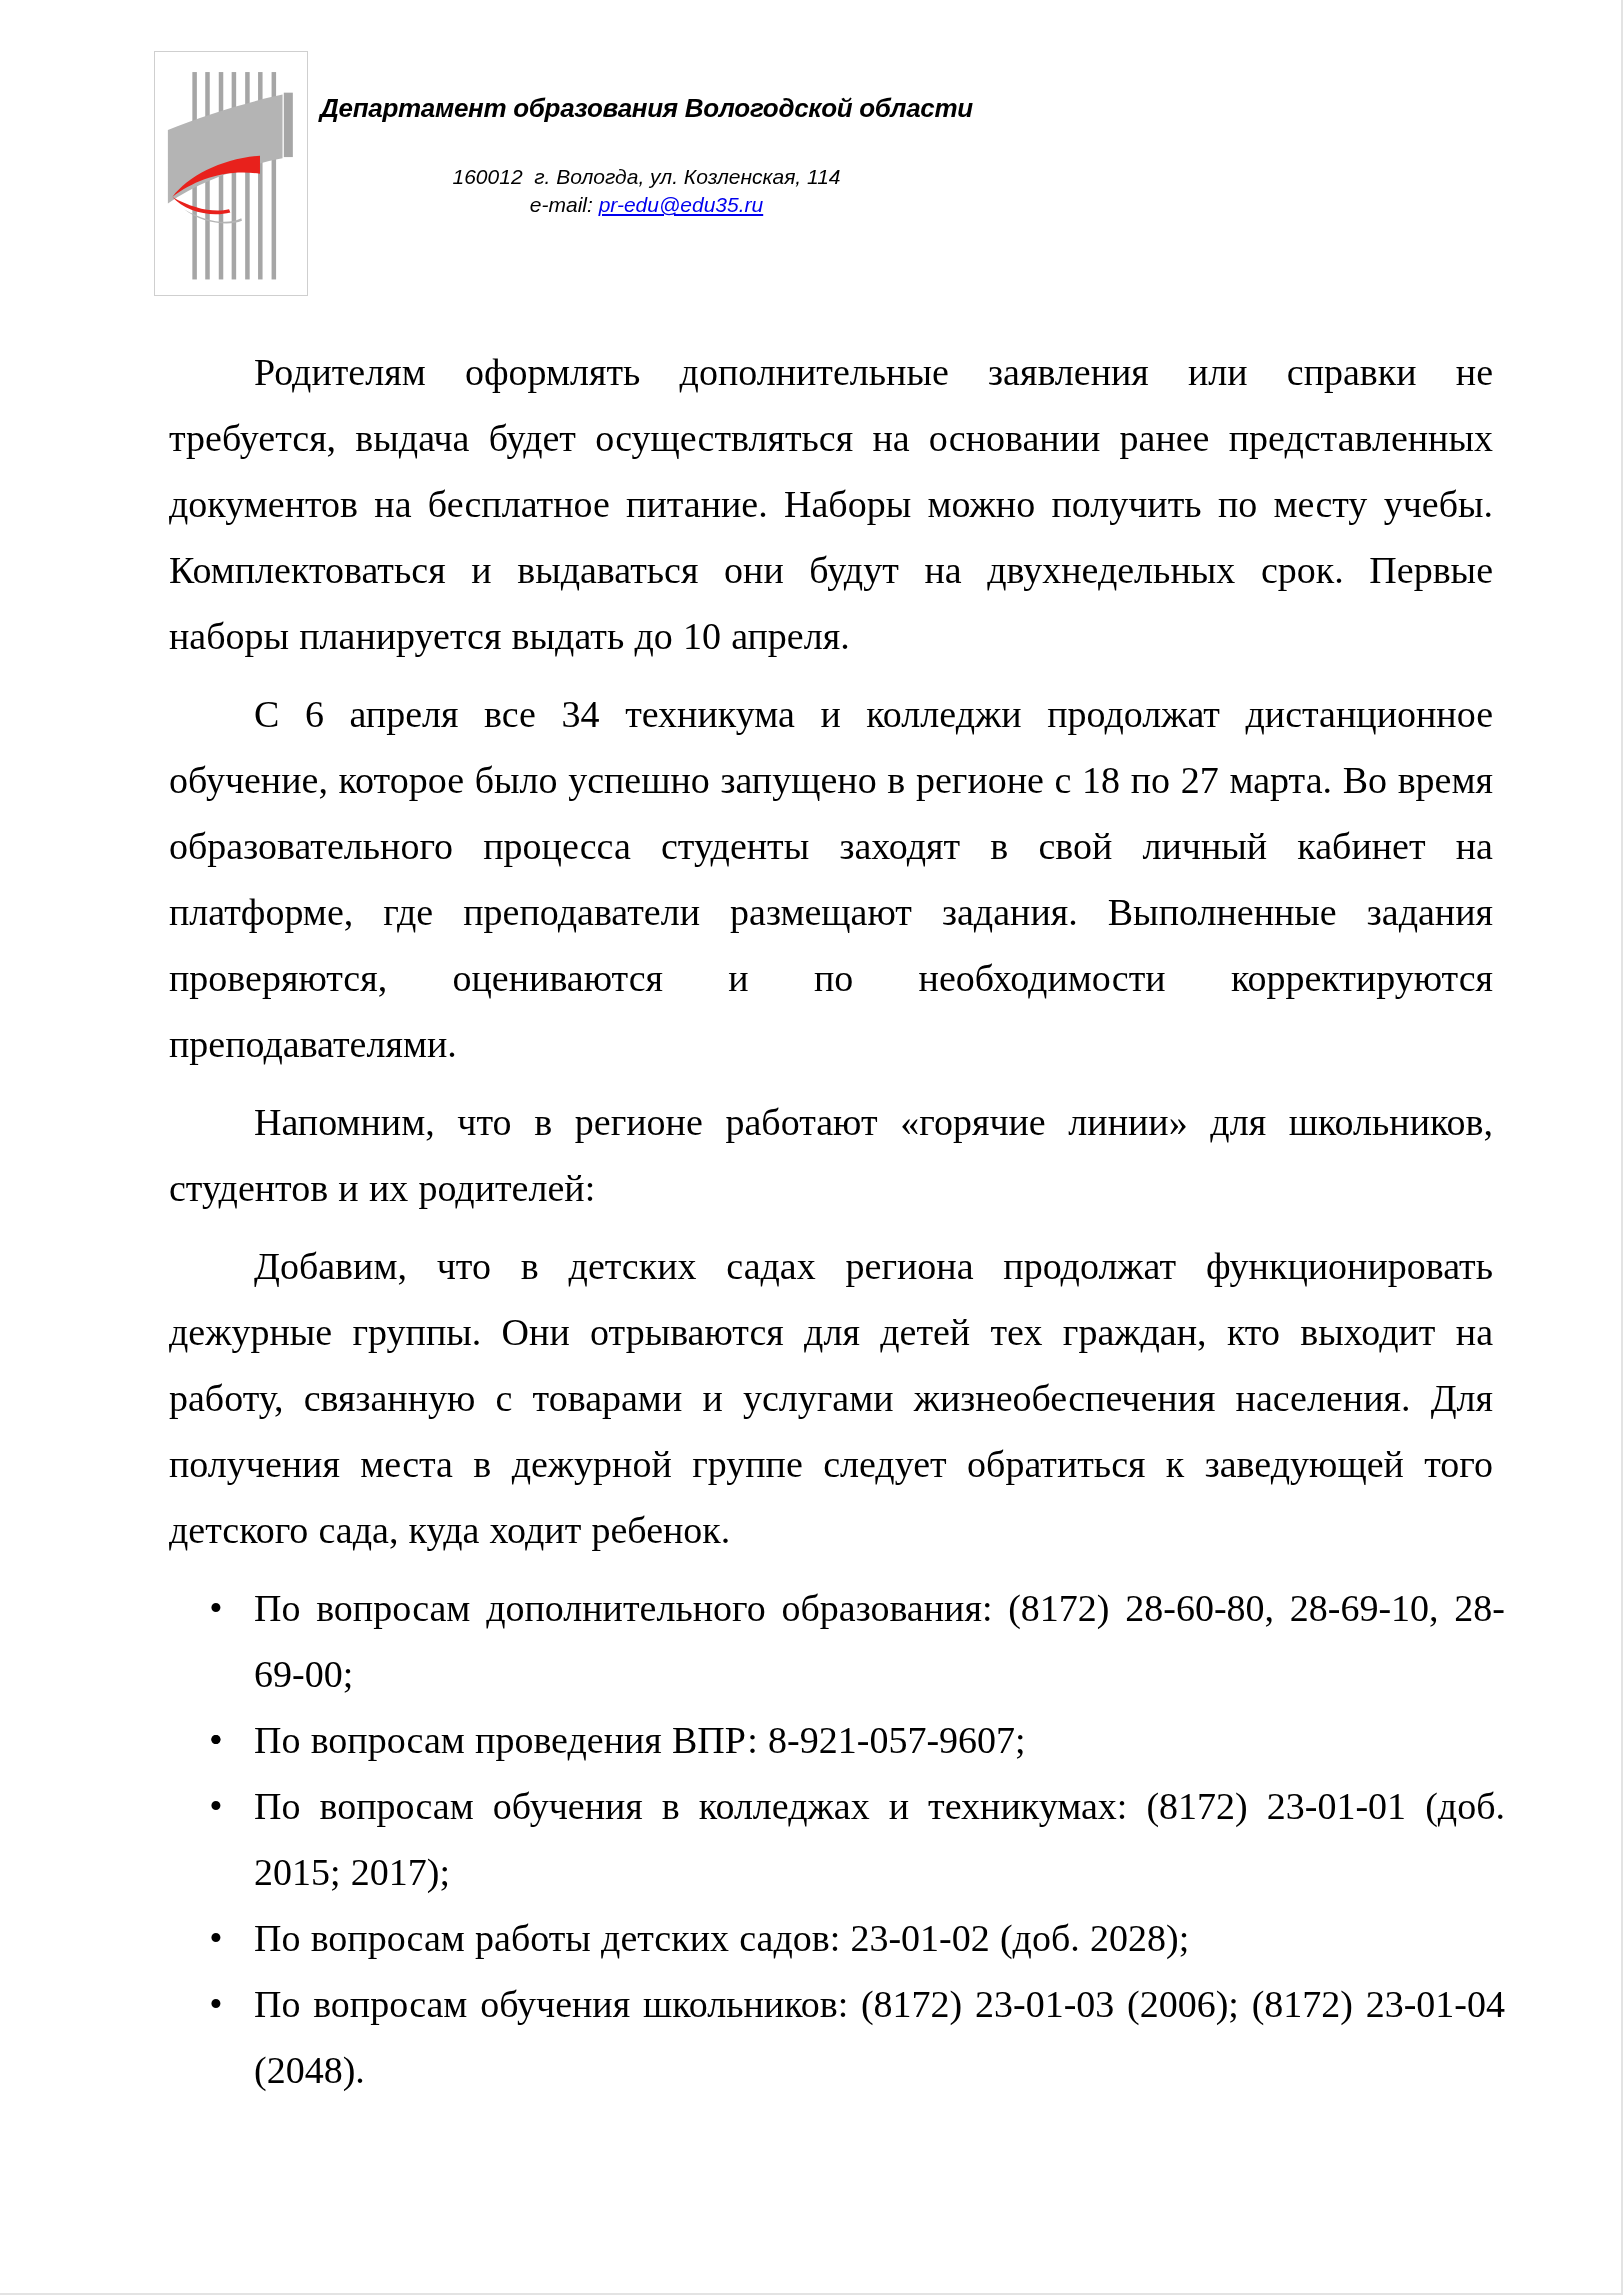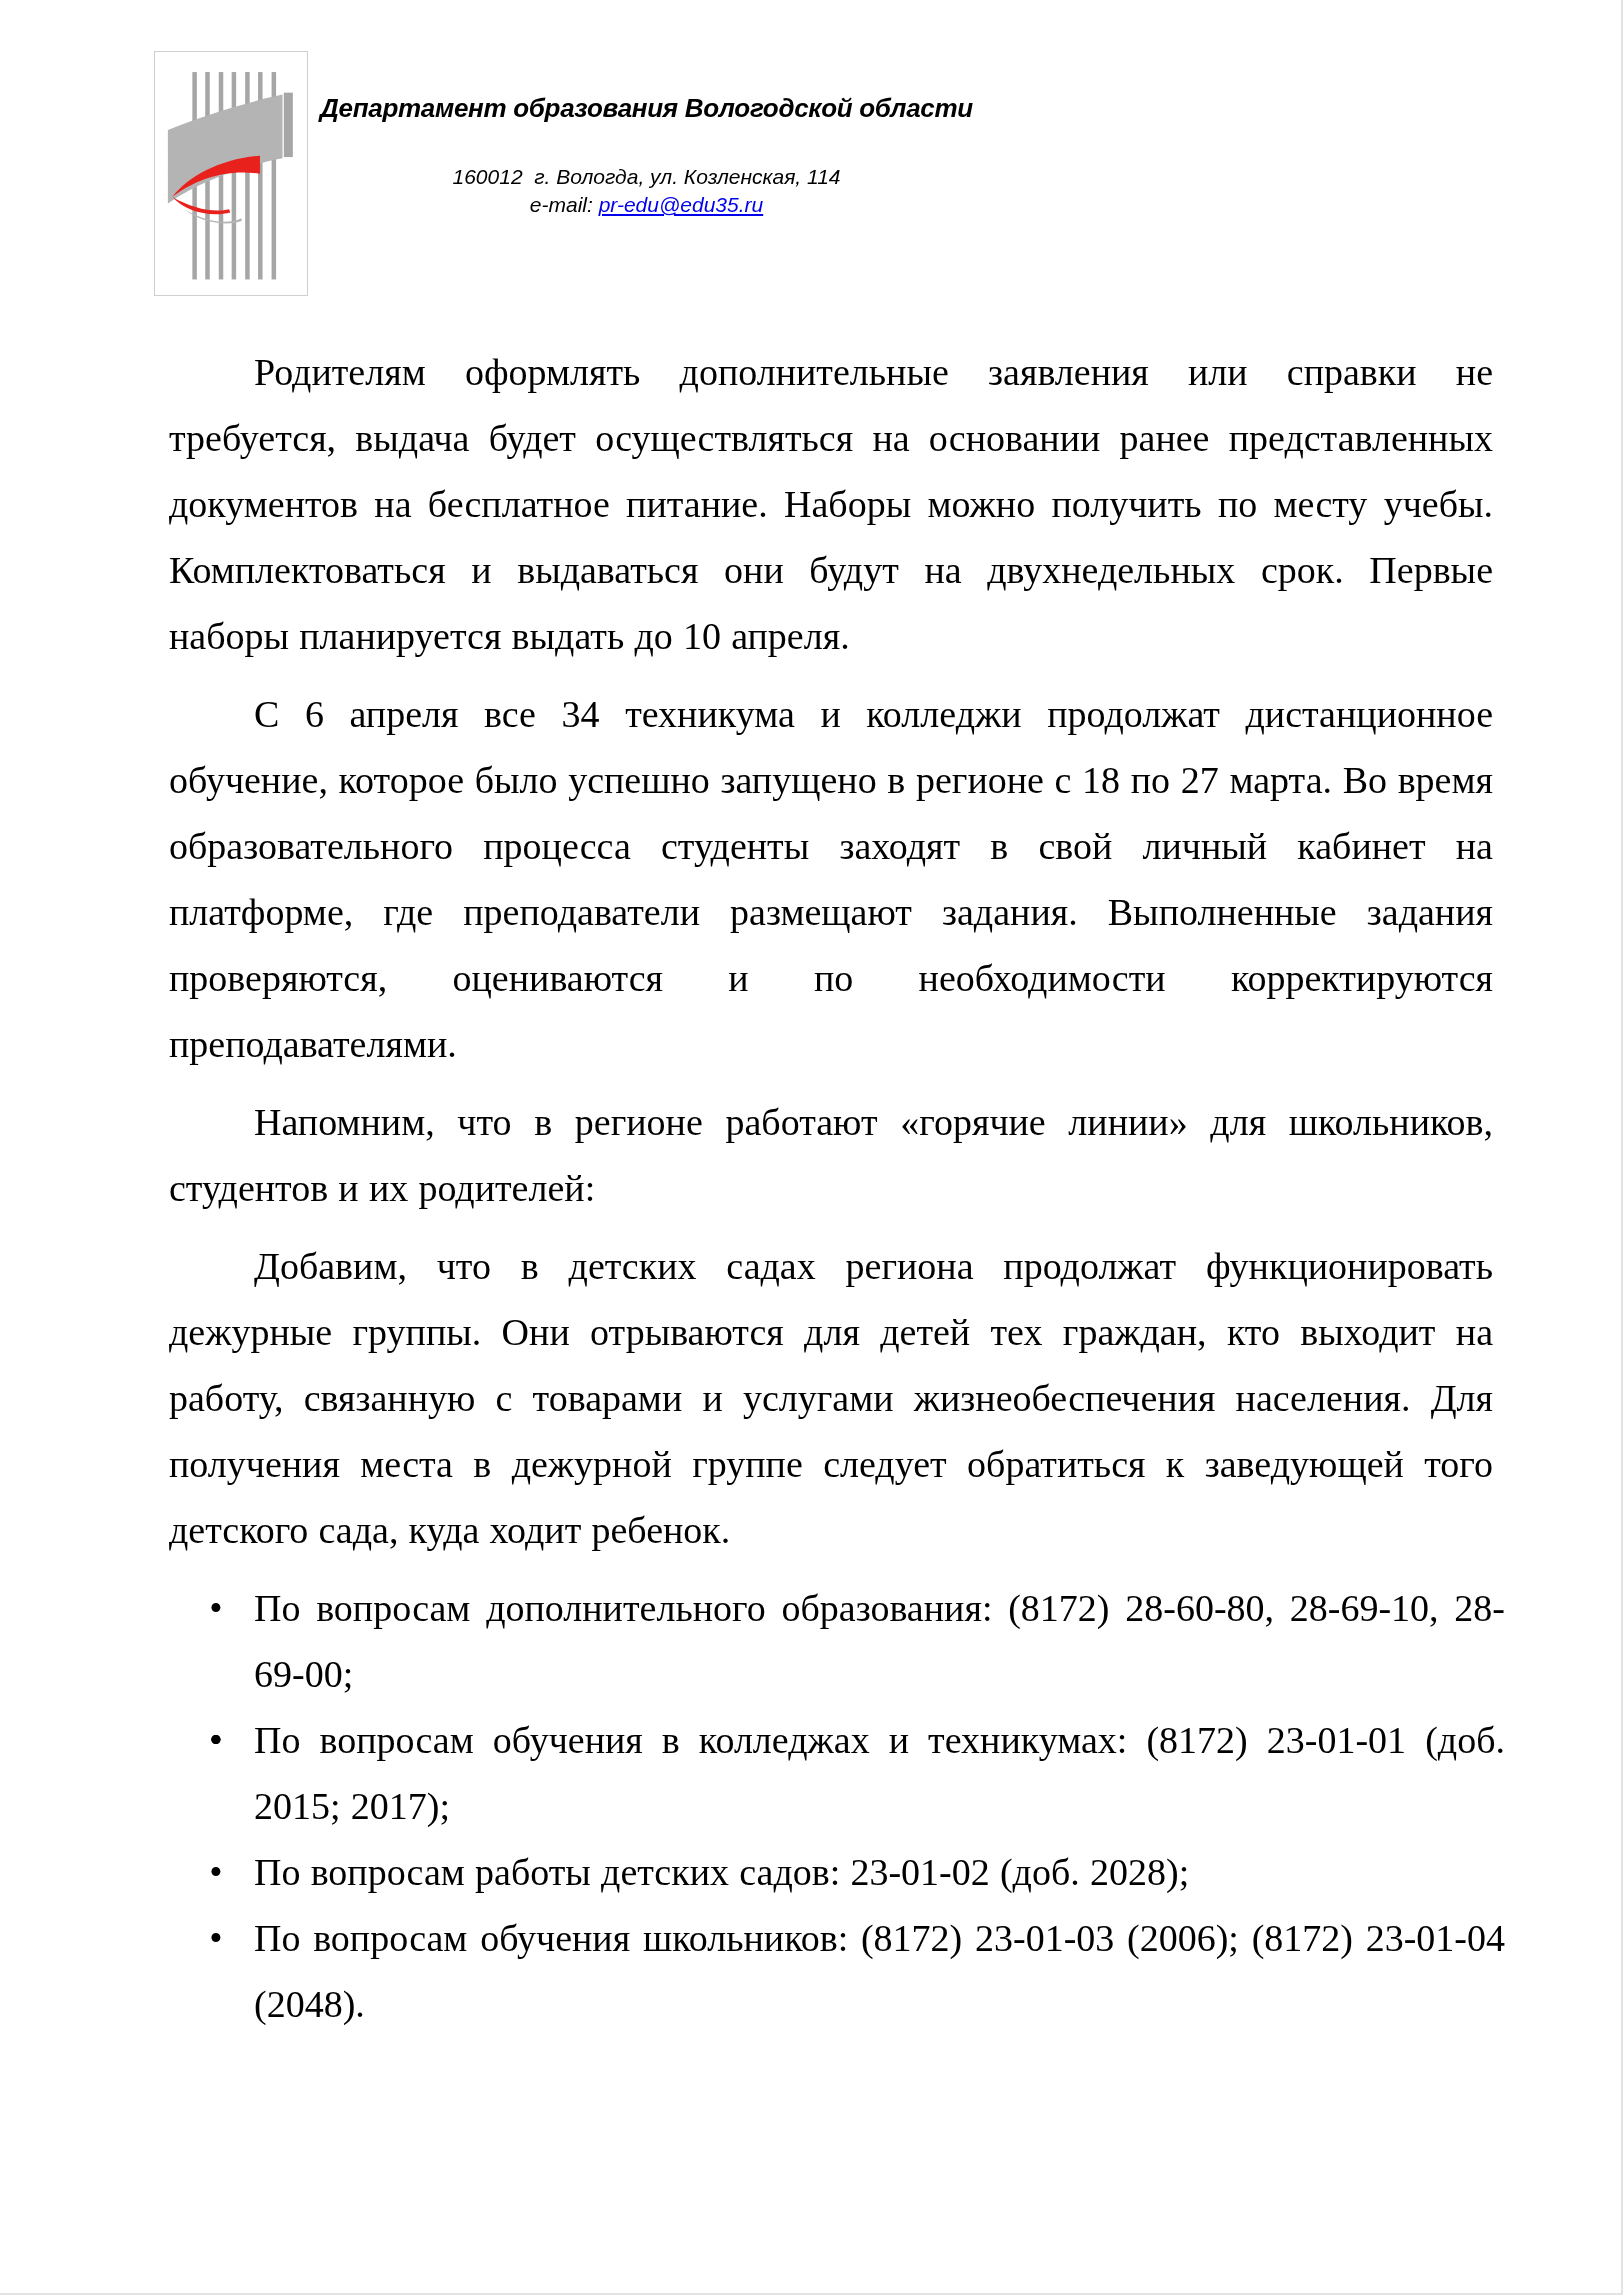--- a/index.html
+++ b/index.html
@@ -138,21 +138,21 @@
 
   <div class="doc-body">
     <p>Родителям оформлять дополнительные заявления или справки не требуется, выдача будет осуществляться на основании ранее представленных документов на бесплатное питание. Наборы можно получить по месту учебы. Комплектоваться и выдаваться они будут на двухнедельных срок. Первые наборы планируется выдать до 10 апреля.</p>
     <p>С 6 апреля все 34 техникума и колледжи продолжат дистанционное обучение, которое было успешно запущено в регионе с 18 по 27 марта. Во время образовательного процесса студенты заходят в свой личный кабинет на платформе, где преподаватели размещают задания. Выполненные задания проверяются, оцениваются и по необходимости корректируются преподавателями.</p>
     <p>Напомним, что в регионе работают «горячие линии» для школьников, студентов и их родителей:</p>
     <p>Добавим, что в детских садах региона продолжат функционировать дежурные группы. Они отрываются для детей тех граждан, кто выходит на работу, связанную с товарами и услугами жизнеобеспечения населения. Для получения места в дежурной группе следует обратиться к заведующей того детского сада, куда ходит ребенок.</p>
 
     <ul class="hotlines">
       <li><span class="bullet">•</span><span>По вопросам дополнительного образования: (8172) 28-60-80, 28-69-10, 28-69-00;</span></li>
       <li><span class="bullet">•</span></li>
-      <li><span class="bullet">•</span></li>
+      <li><span class="bullet">•</span><span>По вопросам проведения ВПР: 8-921-057-9607;</span></li>
       <li><span class="bullet">•</span><span>По вопросам обучения в колледжах и техникумах: (8172) 23-01-01 (доб. 2015; 2017);</span></li>
       <li><span class="bullet">•</span><span>По вопросам работы детских садов: 23-01-02 (доб. 2028);</span></li>
       <li><span class="bullet">•</span><span>По вопросам обучения школьников: (8172) 23-01-03 (2006); (8172) 23-01-04 (2048).</span></li>
     </ul>
   </div>
 
 </div>
 
 
 </body></html>

